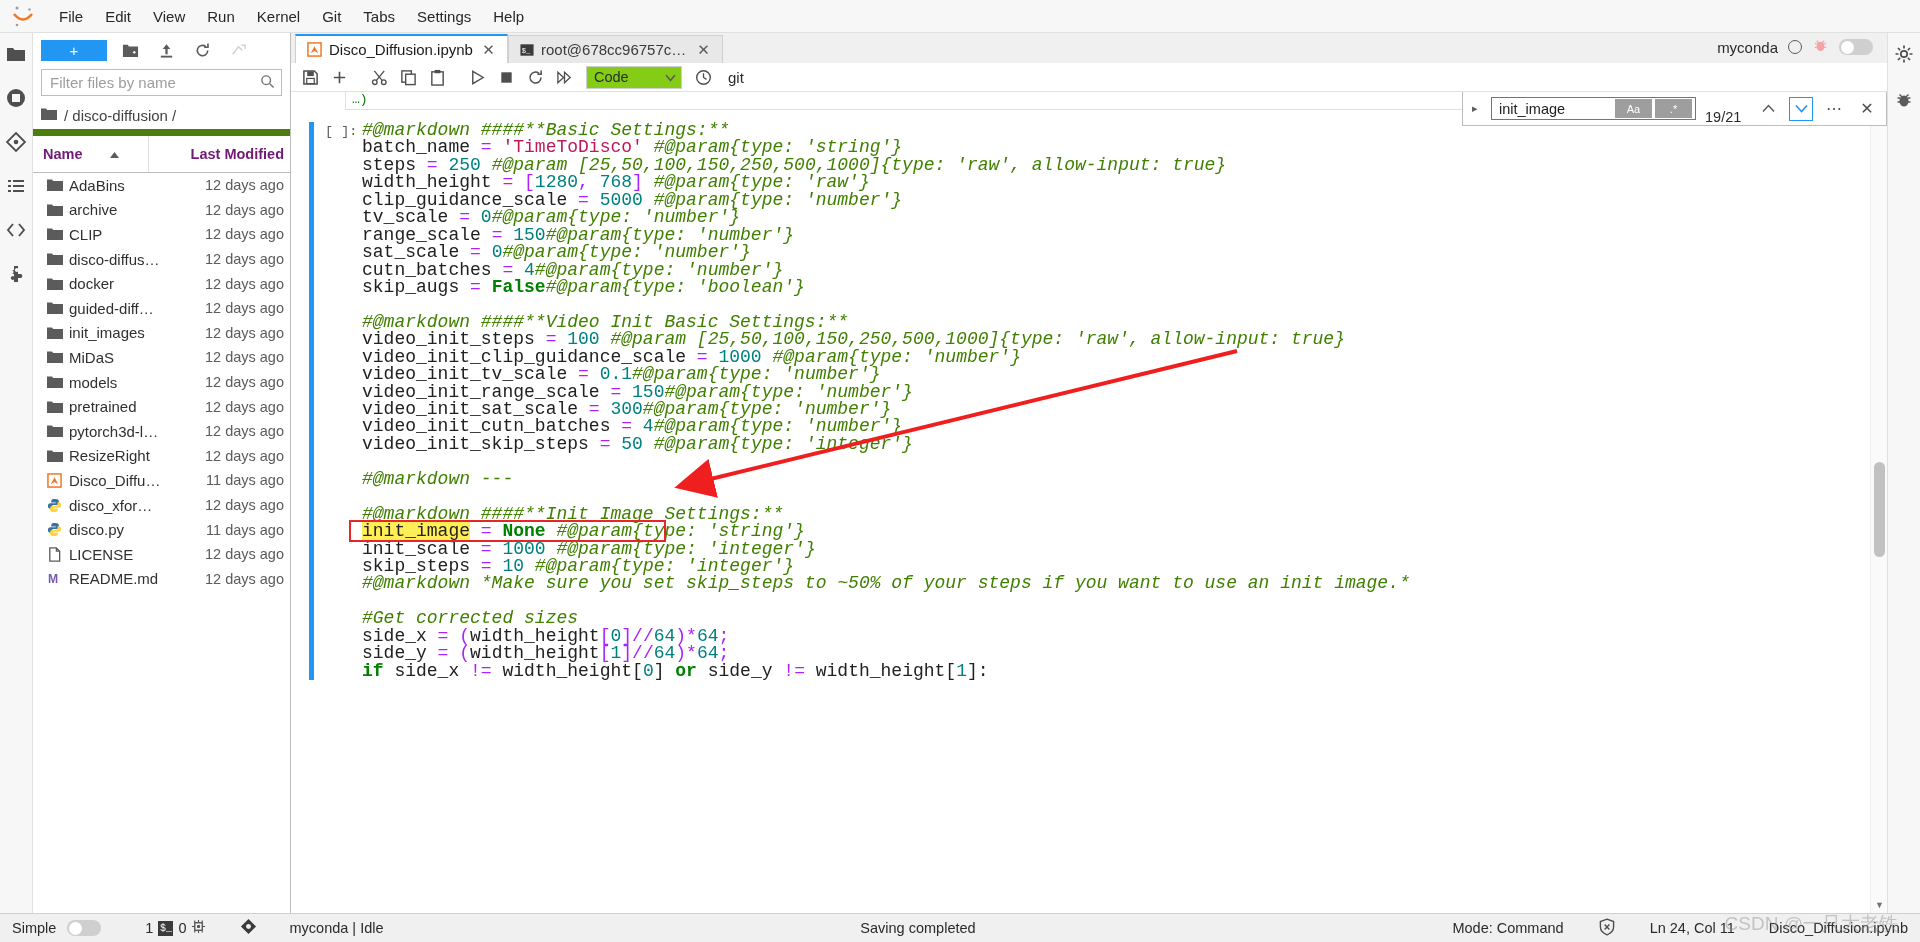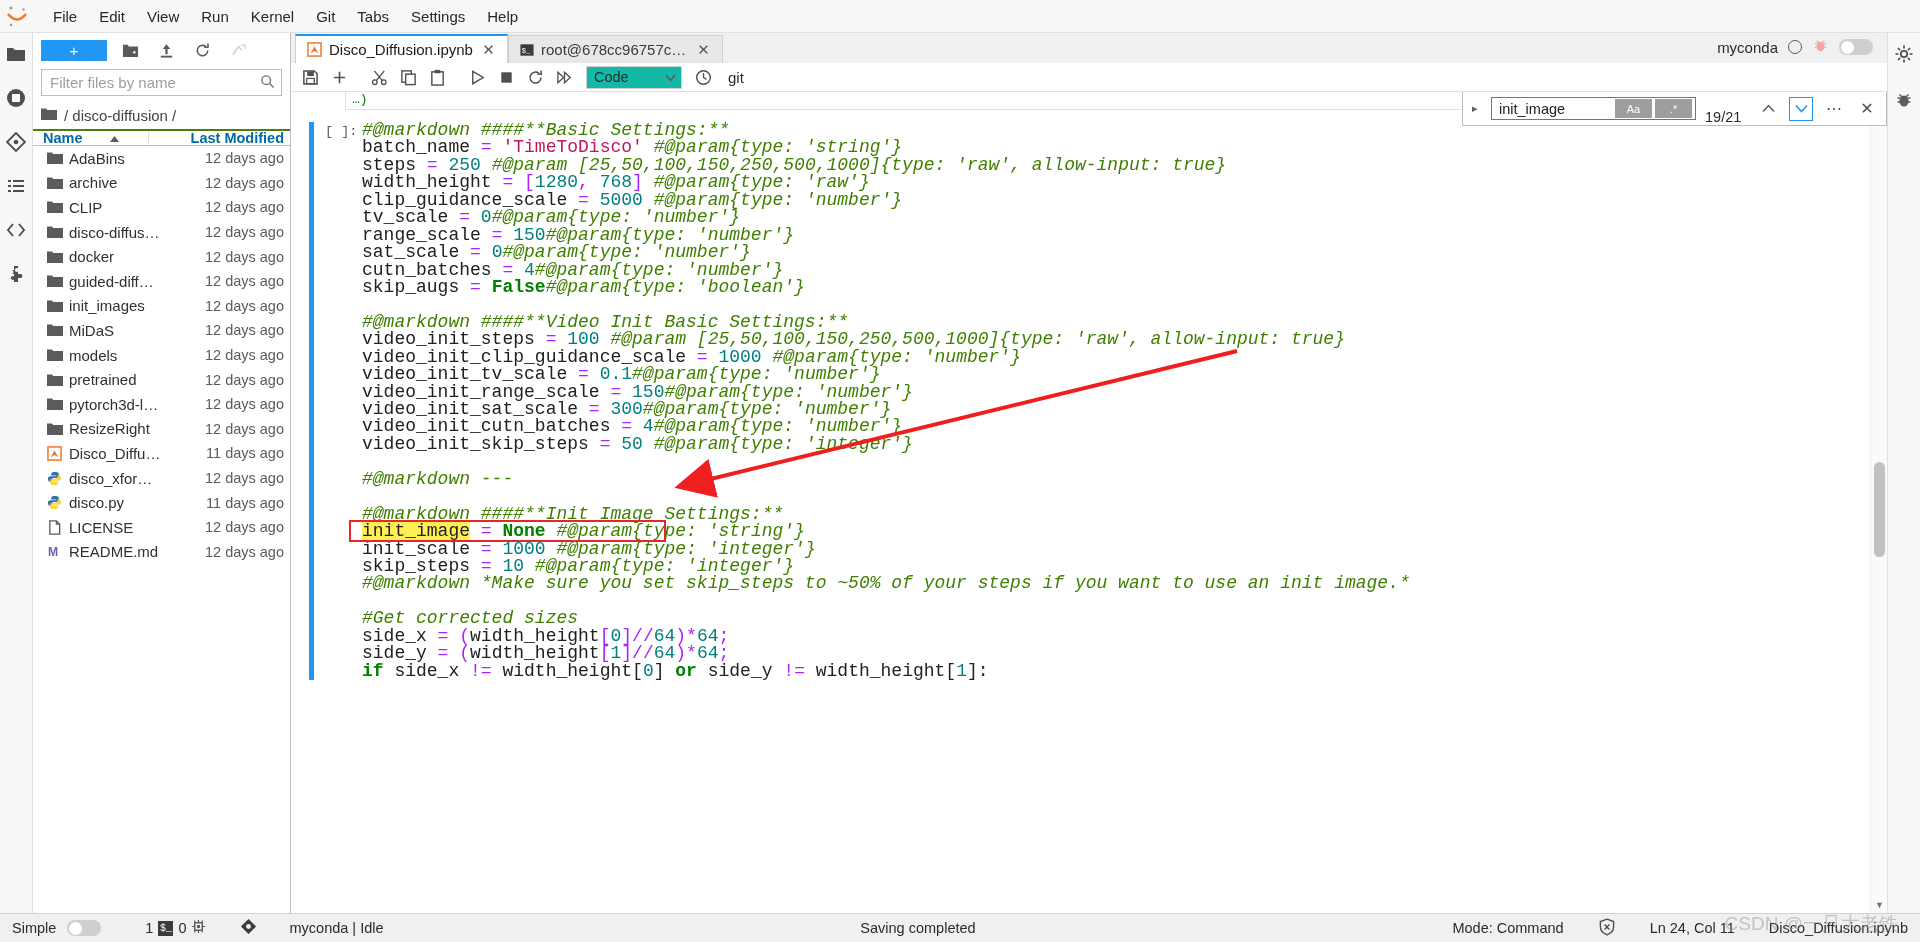--- a/index.html
+++ b/index.html
@@ -14,20 +14,21 @@
     position: relative;
   }
 
   
   #menubar {
     height: 33px;
     background: #f7f7f7;
     border-bottom: 1px solid #e0e0e0;
     display: flex;
     align-items: center;
+    padding-left: 6px;
   }
   #jp-logo { width: 34px; height: 26px; display:flex; align-items:center; justify-content:center; margin-right: 8px; }
   .menu-item {
     padding: 4px 11px;
     font-size: 15px;
     color: #26272a;
     cursor: default;
     white-space: nowrap;
   }
 
@@ -102,27 +103,27 @@
     background: transparent;
   }
   #fb-filter::placeholder { color: #9e9e9e; }
   #fb-breadcrumb {
     height: 28px;
     display: flex; align-items: center;
     padding: 0 8px; gap: 7px;
     font-size: 15px; color: #424242;
   }
   #fb-header {
-    height: 17px;
+    height: 44px;
     display: flex; align-items: center;
-    border-top: 2px solid #4d7c0f;
+    border-top: 7px solid #4d7c0f;
     border-bottom: 1px solid #bdbdbd;
     font-weight: bold;
     font-size: 14.5px;
-    color: #0369a1;
+    color: #701a75;
     padding-left: 10px;
   }
   #fb-col-name { width: 105px; display:flex; align-items:center; gap: 26px; }
   #fb-col-mod { flex:1; text-align: right; padding-right: 6px; }
   #fb-header .divider {
     width: 1px; background: #e0e0e0; height: 100%;
   }
   #fb-list { flex: 1; overflow: hidden; }
   .fb-row {
     height: 24.6px;
@@ -182,21 +183,21 @@
   }
   .tb-btn {
     width: 27px; height: 25px;
     display:flex; align-items:center; justify-content:center;
     cursor: pointer; color: #4f4f4f;
   }
   .tb-sep { width: 9px; }
   #celltype-select {
     height: 23px; width: 96px;
     border: 1px solid #d0d0d0;
-    background: #14b8a6;
+    background: #84cc16;
     font-family: "Liberation Sans", sans-serif;
     font-size: 14.5px;
     color: #2b2b2b;
     padding-left: 7px;
     display: flex; align-items: center;
     justify-content: space-between;
     cursor: pointer;
     margin-left: 6px;
   }
   #celltype-select .chev { margin-right: 5px; color:#5b5b5b; }

